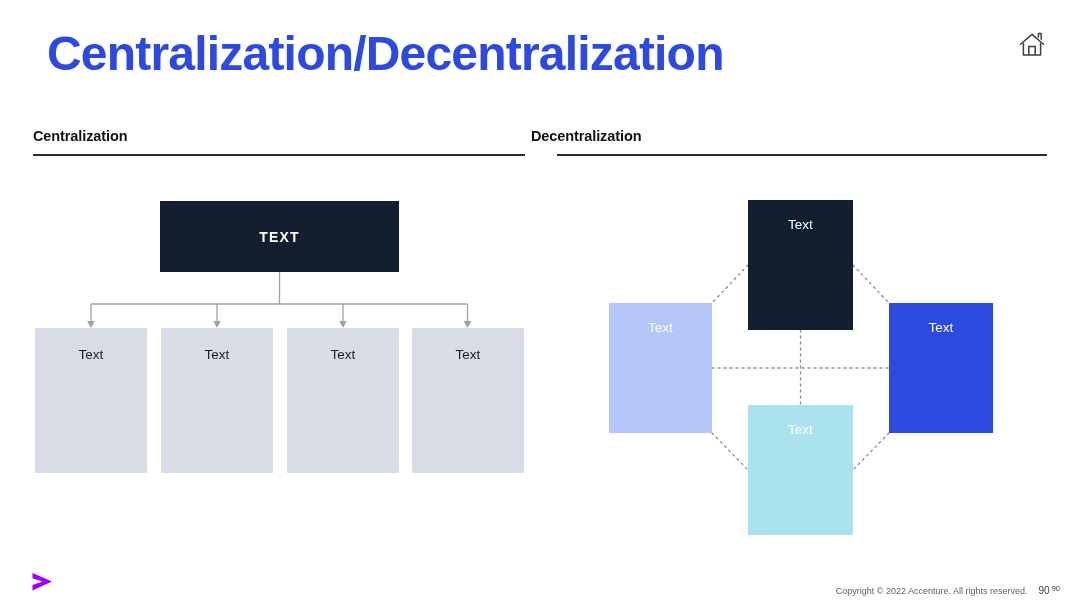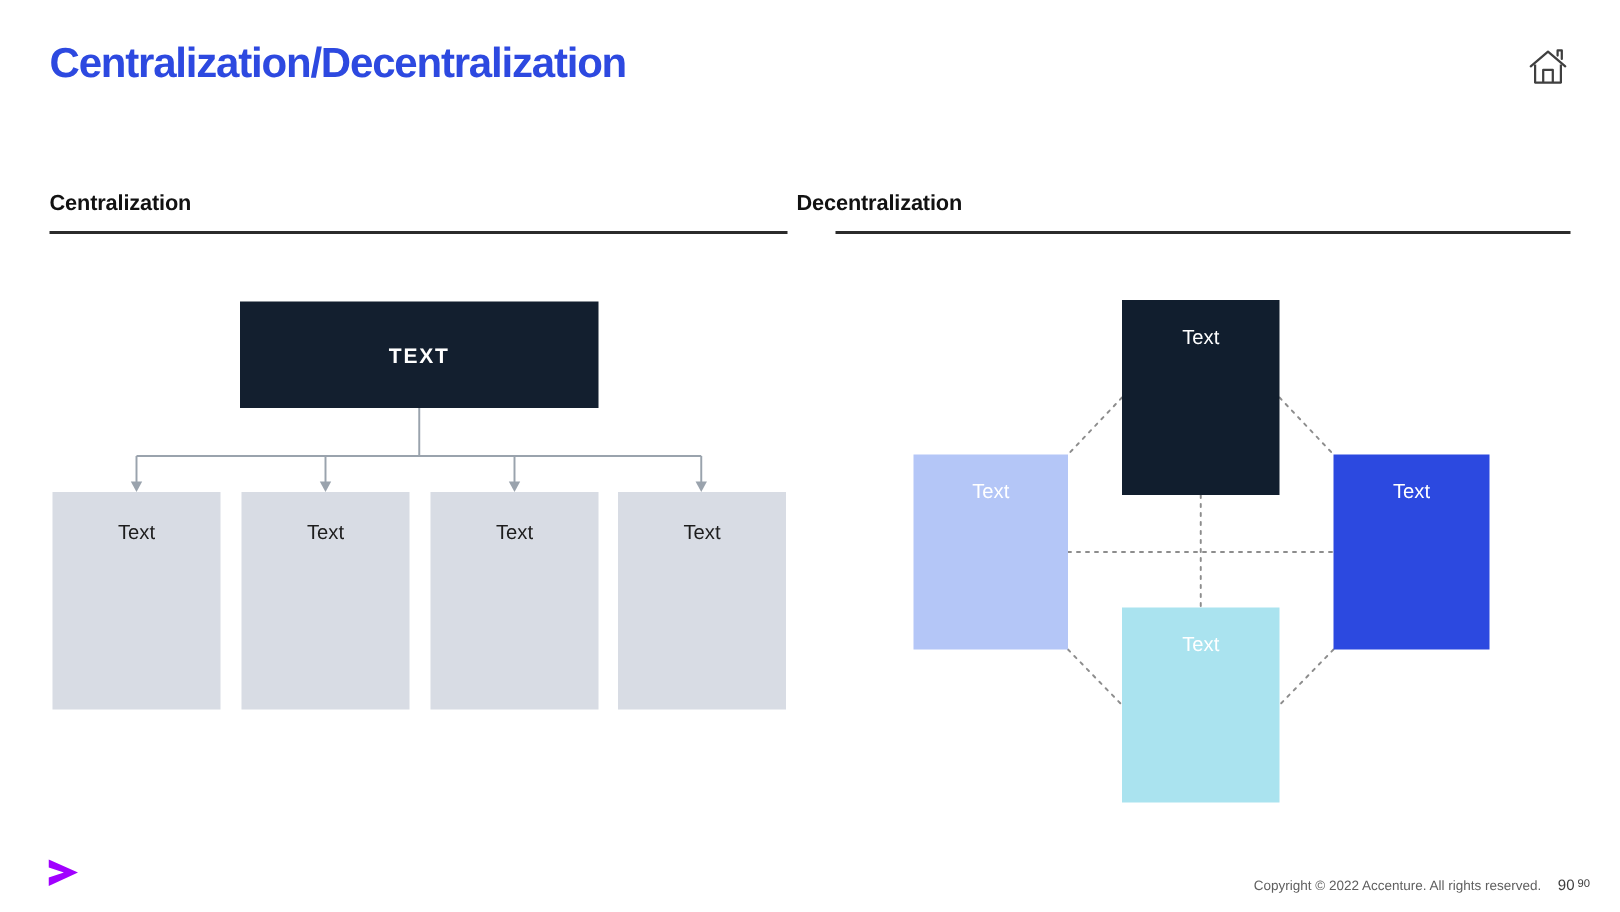--- a/index.html
+++ b/index.html
@@ -12,22 +12,22 @@
     width: 1080px; height: 608px;
     position: relative;
     overflow: hidden;
     font-family: "Liberation Sans", sans-serif;
     color: #111111;
   }
 
   
   #slide-title {
     position: absolute;
-    left: 33px; top: 26px;
-    font-size: 28px;
+    left: 47px; top: 26px;
+    font-size: 48px;
     font-weight: bold;
     letter-spacing: -0.8px;
     color: #2d49e0;
     line-height: 1.15;
     white-space: nowrap;
   }
   #home-icon {
     position: absolute;
     right: 33px; top: 30px;
     width: 30px; height: 30px;

